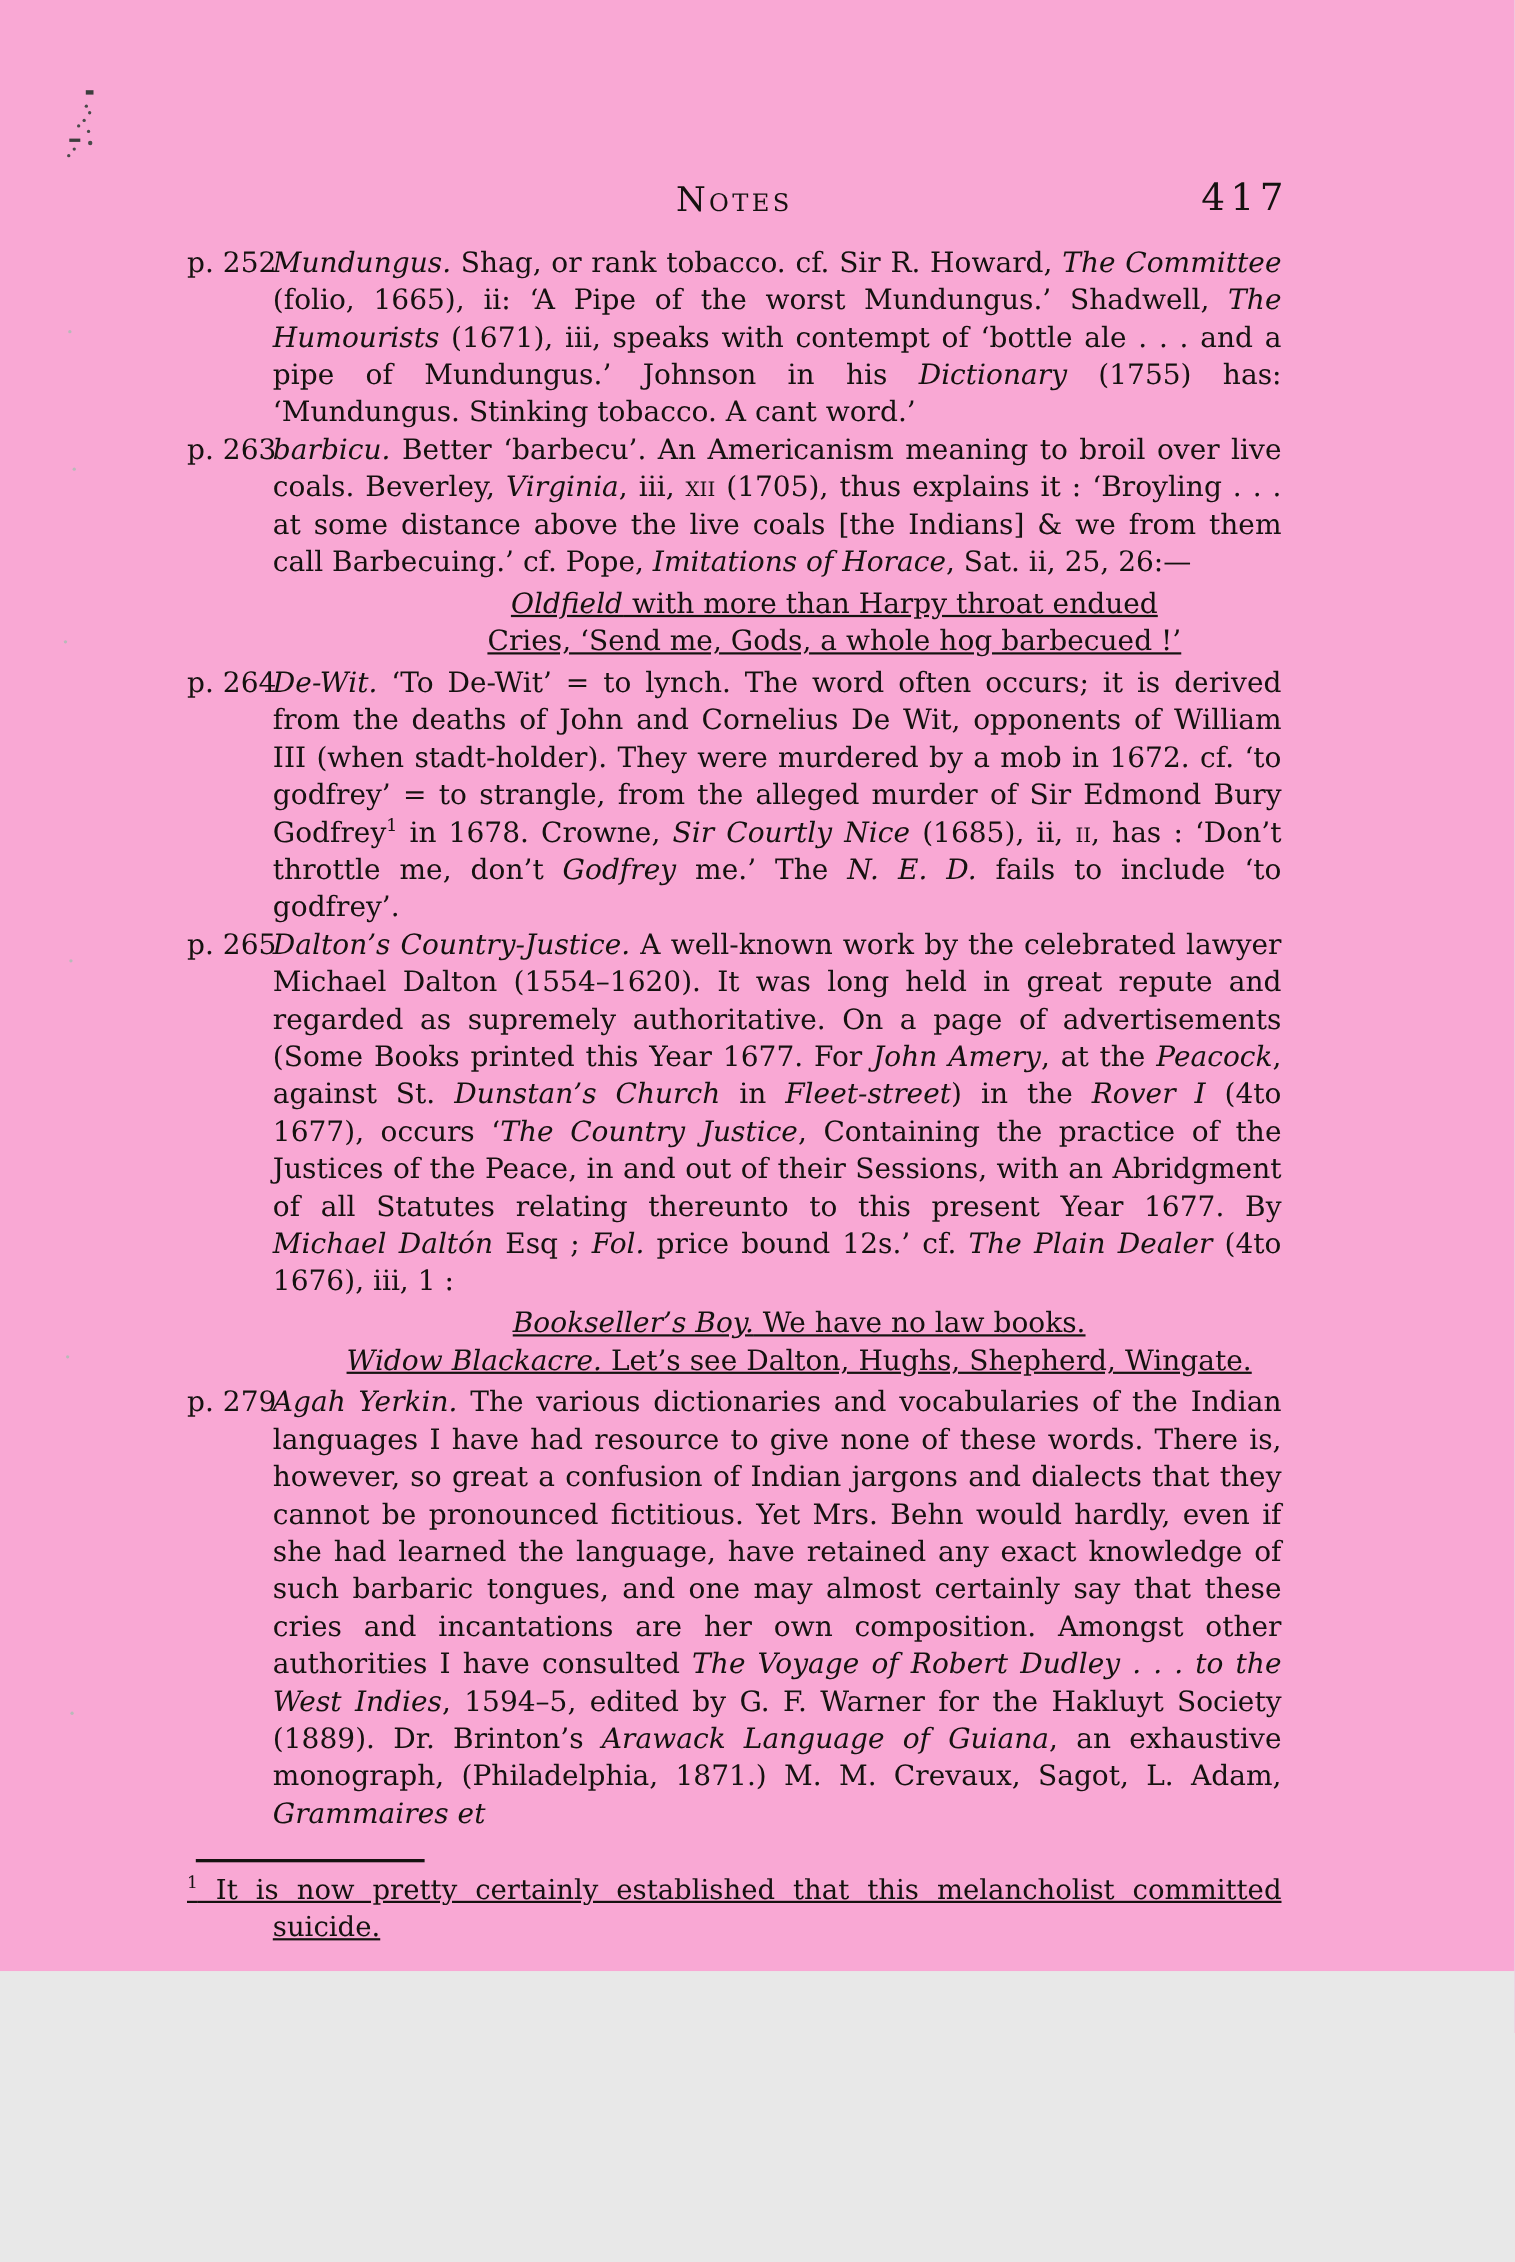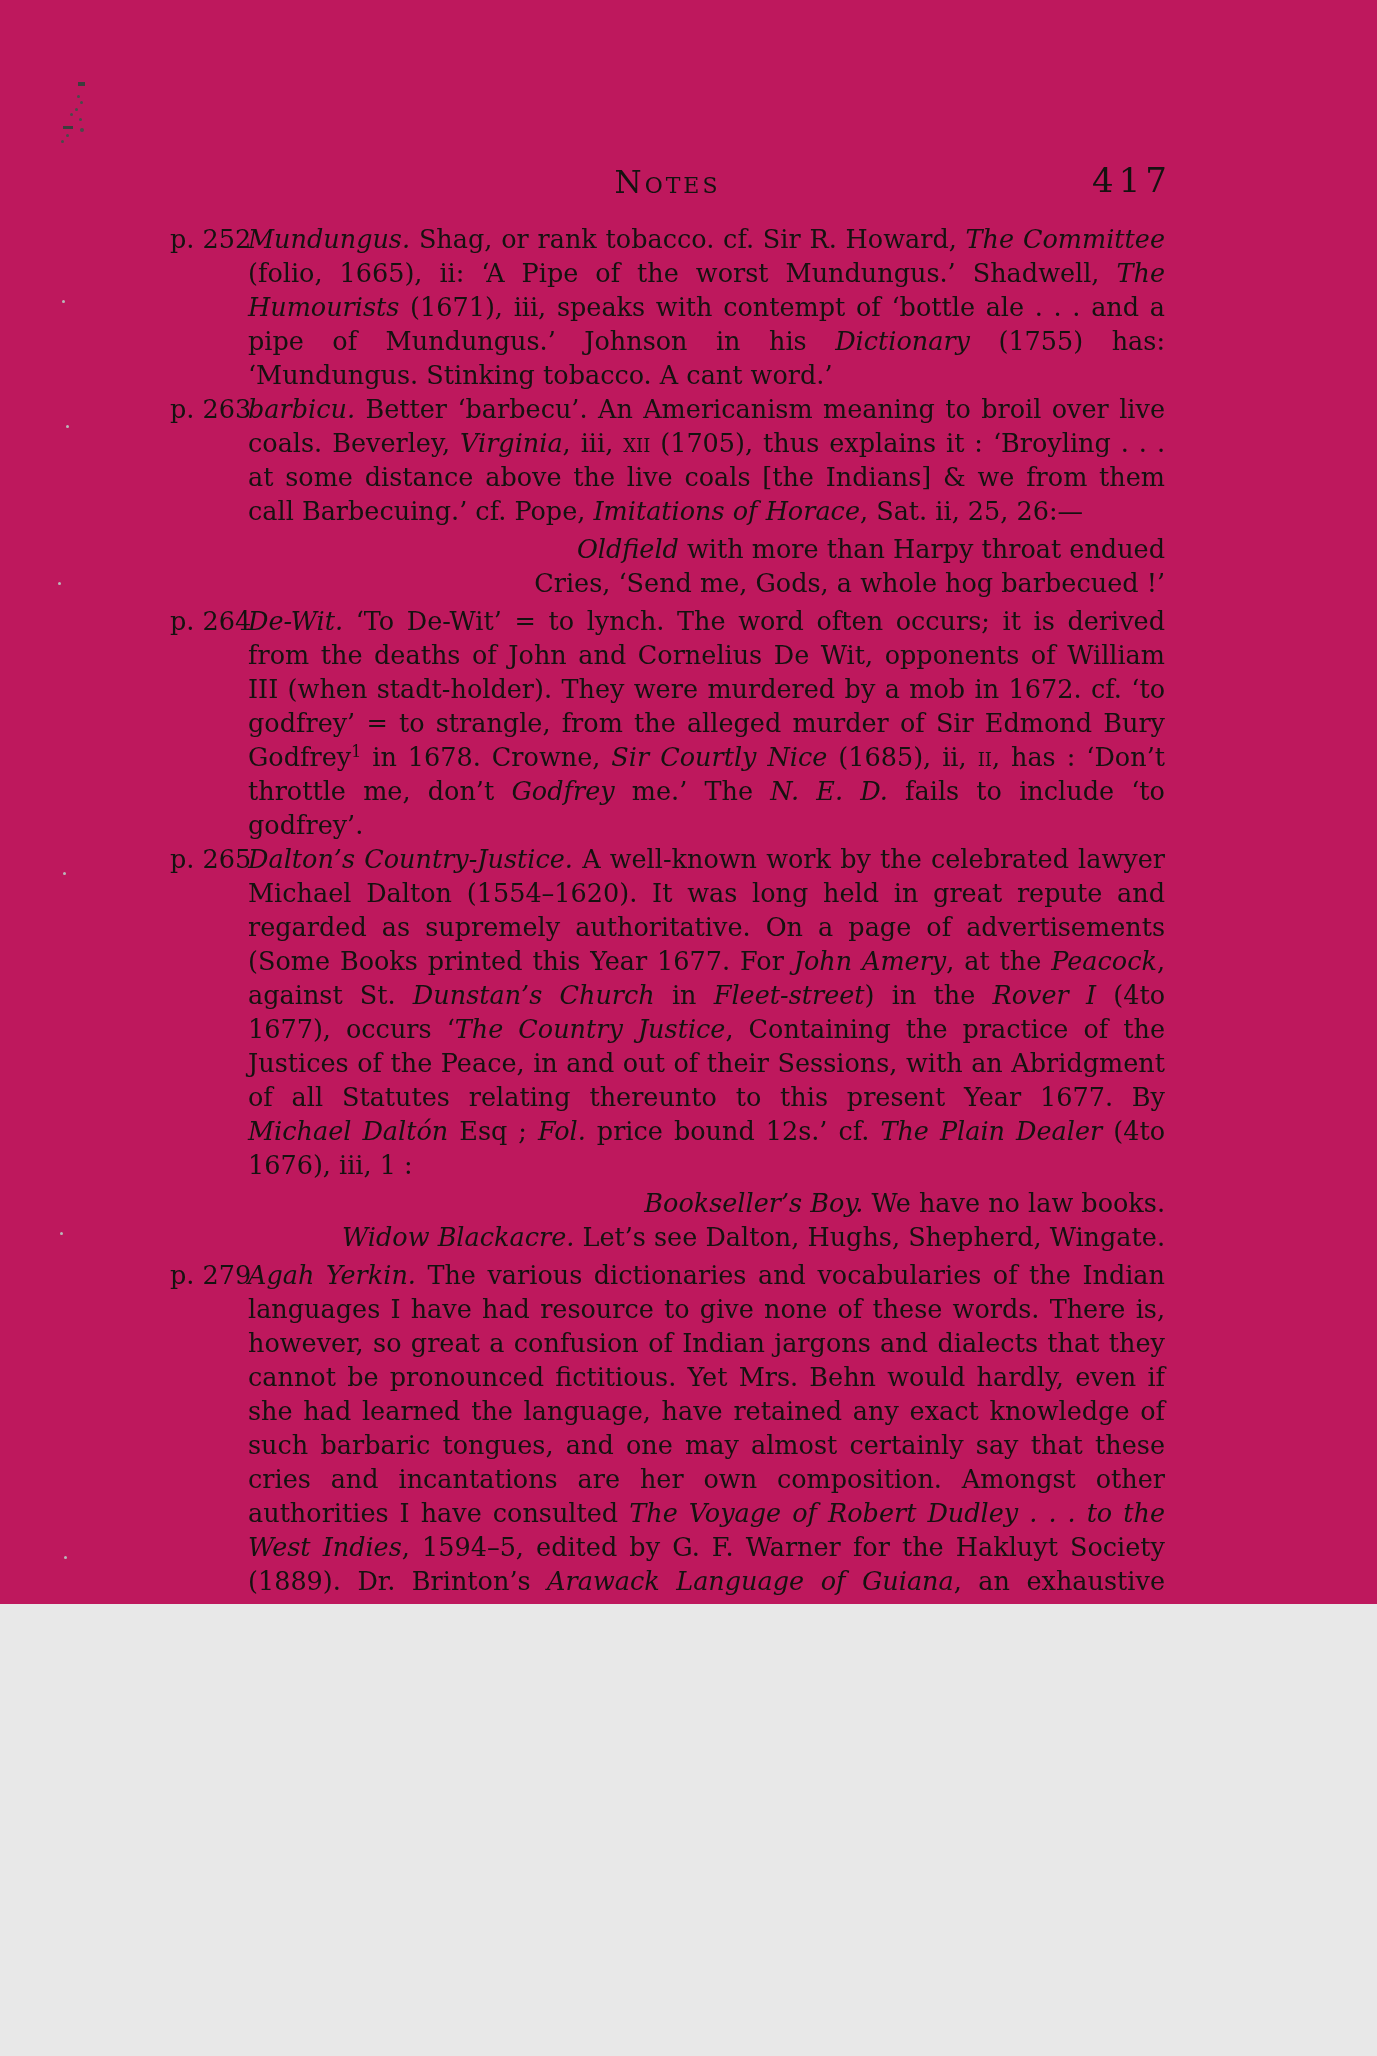--- a/index.html
+++ b/index.html
@@ -1,20 +1,20 @@
 <!DOCTYPE html>
 <html><head>
 <meta charset="utf-8">
 <style>
   html,body{margin:0;padding:0;background:#e8e8e8;}
   .page{
     position:relative;
-    width:1377px;height:1604px;
+    width:1377px;height:1792px;
     margin:0 auto;
-    background:#be185d;
+    background:#f9a8d4;
     overflow:hidden;
     font-family:"DejaVu Serif","Liberation Serif",serif;
     color:#151210;
   }
   
   .running-title{
     position:absolute;left:170px;top:164px;width:995px;
     text-align:center;
     font-variant:small-caps;
     font-size:31px;letter-spacing:3px;
@@ -35,21 +35,21 @@
     text-indent:-78px;
   }
   .plabel{
     display:inline-block;
     width:78px;
     text-indent:0;
     white-space:nowrap;
   }
   .verse{margin:4px 0 4px 182px;}
   .stage-quote{margin:4px 0 4px 118px;}
-  .qline{margin:0;text-align:right;}
+  .qline{margin:0;text-align:center;text-decoration:underline;}
   i{font-style:italic;}
   .sc{font-variant:small-caps;}
   sup{font-size:0.62em;vertical-align:super;line-height:0;}
   
   .fn-rule{
     width:208px;height:0;
     border-top:3px solid #151210;
     margin:24px 0 8px 8px;
   }
   .footnote{

